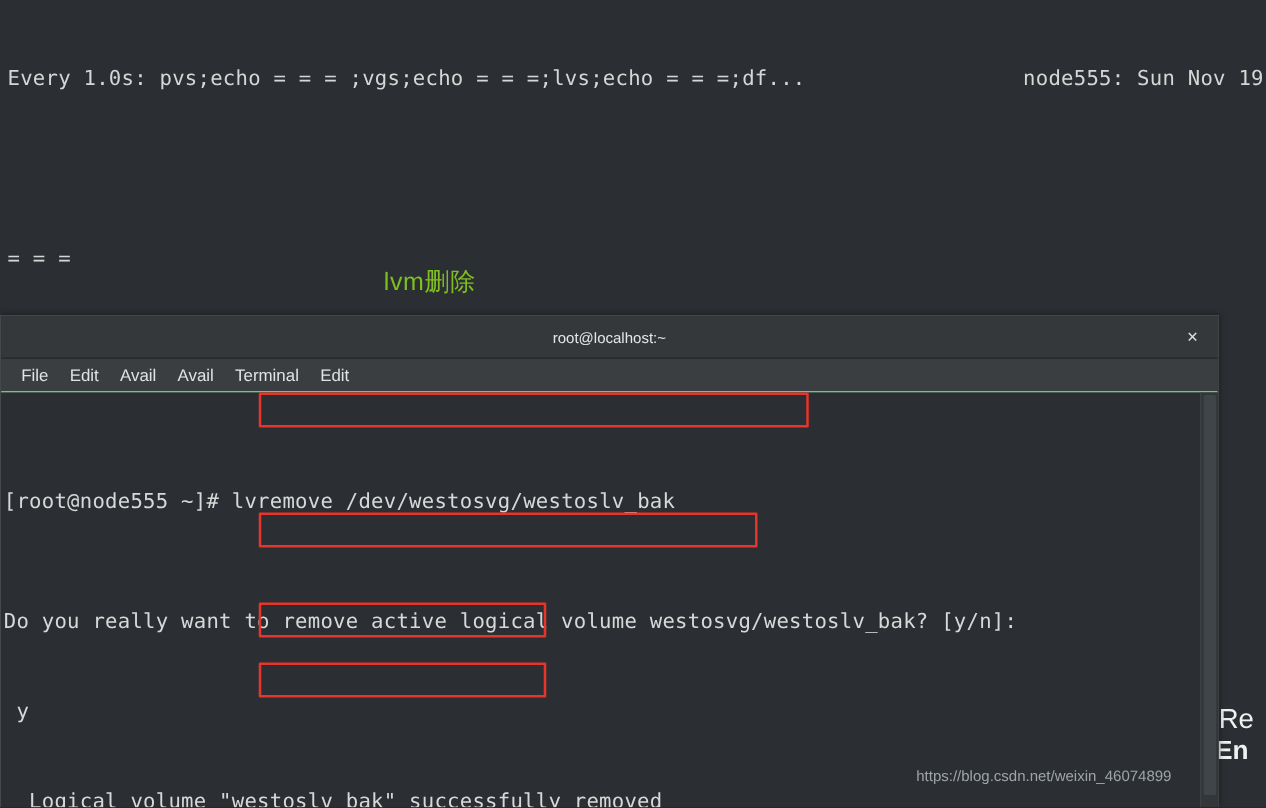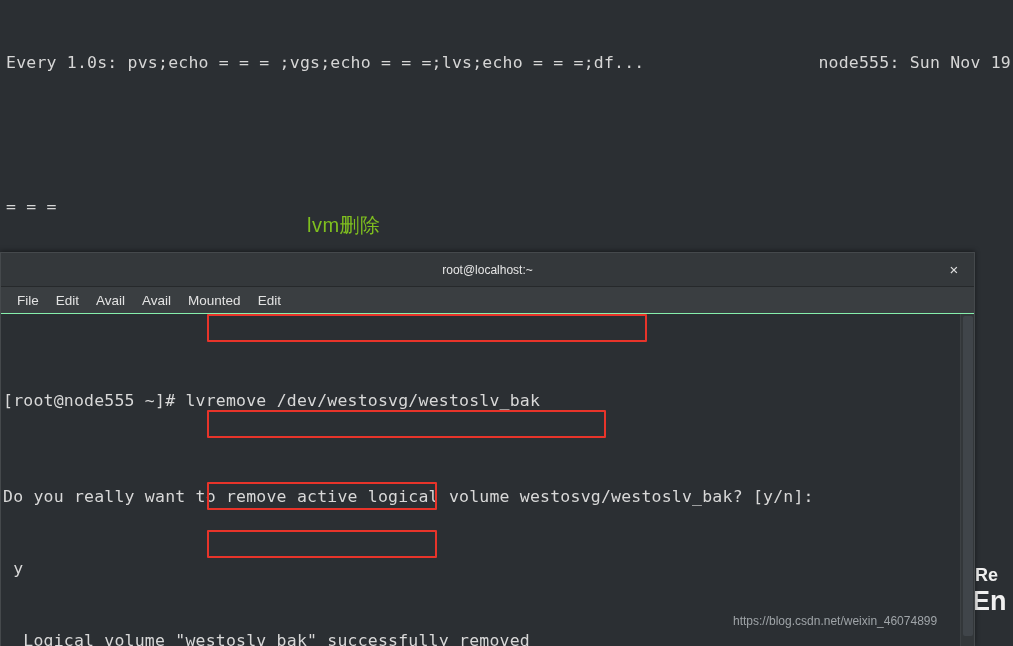--- a/index.html
+++ b/index.html
@@ -42,25 +42,25 @@
   
   #bg-right-text {
     position: absolute;
     right: 0px; top: 562px;
     width: 52px; height: 70px;
     overflow: hidden;
     font-family: "Liberation Sans", sans-serif;
     line-height: 26px;
   }
   #bg-right-text .r1 {
-    color: #f0f0f0; font-size: 18px; font-weight: bold;
+    color: #f0f0f0; font-size: 22px; font-weight: normal;
     position: absolute; left: 14px; top: 0px; white-space: pre;
   }
   #bg-right-text .r2 {
-    color: #f0f0f0; font-size: 27px; font-weight: bold;
+    color: #f0f0f0; font-size: 21px; font-weight: bold;
     position: absolute; left: 11px; top: 26px; white-space: pre;
   }
   #bg-right-text .redbar {
     position: absolute; left: 4px; top: 4px;
     width: 5px; height: 20px; background: #cc2020;
   }
 
   
   #annotation {
     position: absolute;
@@ -209,21 +209,21 @@
     <div id="titlebar">
       <div id="title-text">root@localhost:~</div>
       <div id="close-btn">×</div>
     </div>
 
     <div id="menubar">
       <div class="mi">File</div>
       <div class="mi">Edit</div>
       <div class="mi">Avail</div>
       <div class="mi">Avail</div>
-      <div class="mi">Mounted</div>
+      <div class="mi">Terminal</div>
       <div class="mi">Edit</div>
     </div>
 
     <div id="term-body">
       <div id="term-text">
 
         <div class="line"><span>[root@node555 ~]# </span><span>lvremove /dev/westosvg/westoslv_bak</span></div>
 
         <div class="line">Do you really want to remove active logical volume westosvg/westoslv_bak? [y/n]:</div>
         <div class="line"> y</div>

